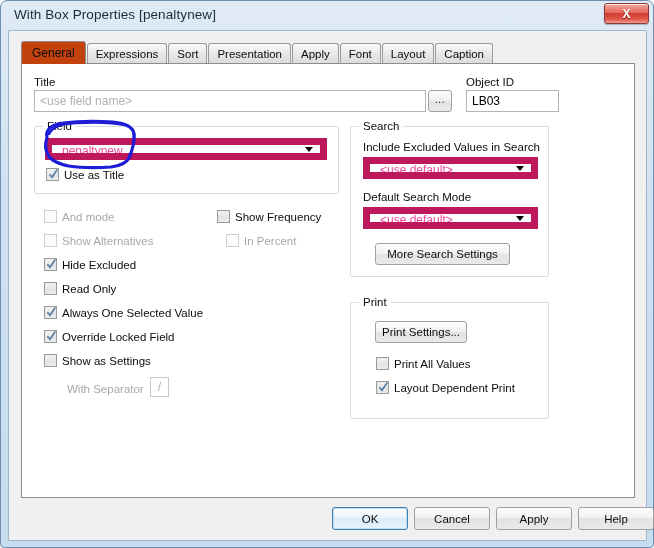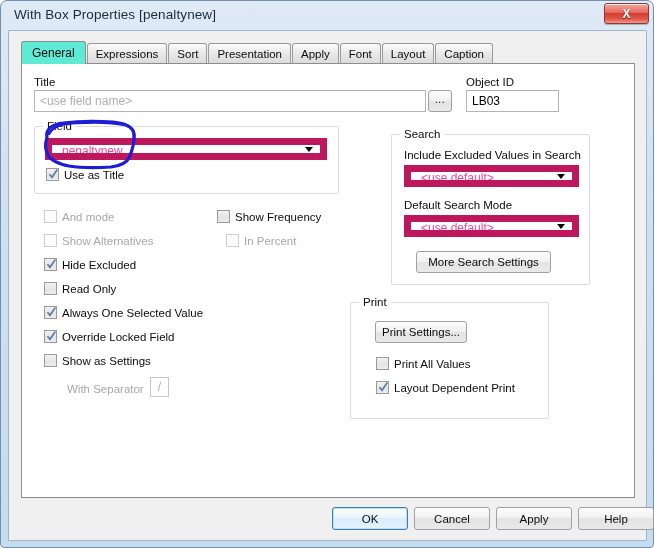--- a/index.html
+++ b/index.html
@@ -102,21 +102,21 @@
     color: #0c0c0c;
     background: linear-gradient(to bottom, #fbfbfb 0%, #e7e7e7 55%, #dcdcdc 100%);
     border: 1px solid #9a9a9a;
     border-bottom: none;
     border-radius: 3px 3px 0 0;
     cursor: pointer;
     white-space: nowrap;
   }
   .tab.active {
     height: 23px;
-    background: #5eead4;
+    background: #c2410c;
     border-color: #8d8d8d;
     margin-bottom: -1px;
     font-size: 12px;
     padding: 0 10px;
     position: relative;
     z-index: 3;
   }
 
   
   #tabpage {
@@ -379,21 +379,21 @@
 
       <div class="chk" style="left:187px; top:146px;padding-left:8px;">
         <span class="box"></span>
         <span class="text">Show Frequency</span>
       </div>
       <div class="chk disabled" style="left:204px; top:170px;">
         <span class="box"></span>
         <span class="text">In Percent</span>
       </div>
 
-      <div class="group" style="left:328px; top:70px; width:199px; height:151px;margin-left:41px;">
+      <div class="group" style="left:328px; top:62px; width:199px; height:151px;">
         <span class="grp-title">Search</span>
         <div class="lbl" style="left:12px; top:14px;">Include Excluded Values in Search</div>
         <div class="combobox" style="left:12px; top:30px; width:175px; height:22px;">
           <span>&lt;use default&gt;</span>
           <span class="arrow"></span>
         </div>
         <div class="lbl" style="left:12px; top:64px;">Default Search Mode</div>
         <div class="combobox" style="left:12px; top:80px; width:175px; height:22px;">
           <span>&lt;use default&gt;</span>
           <span class="arrow"></span>

